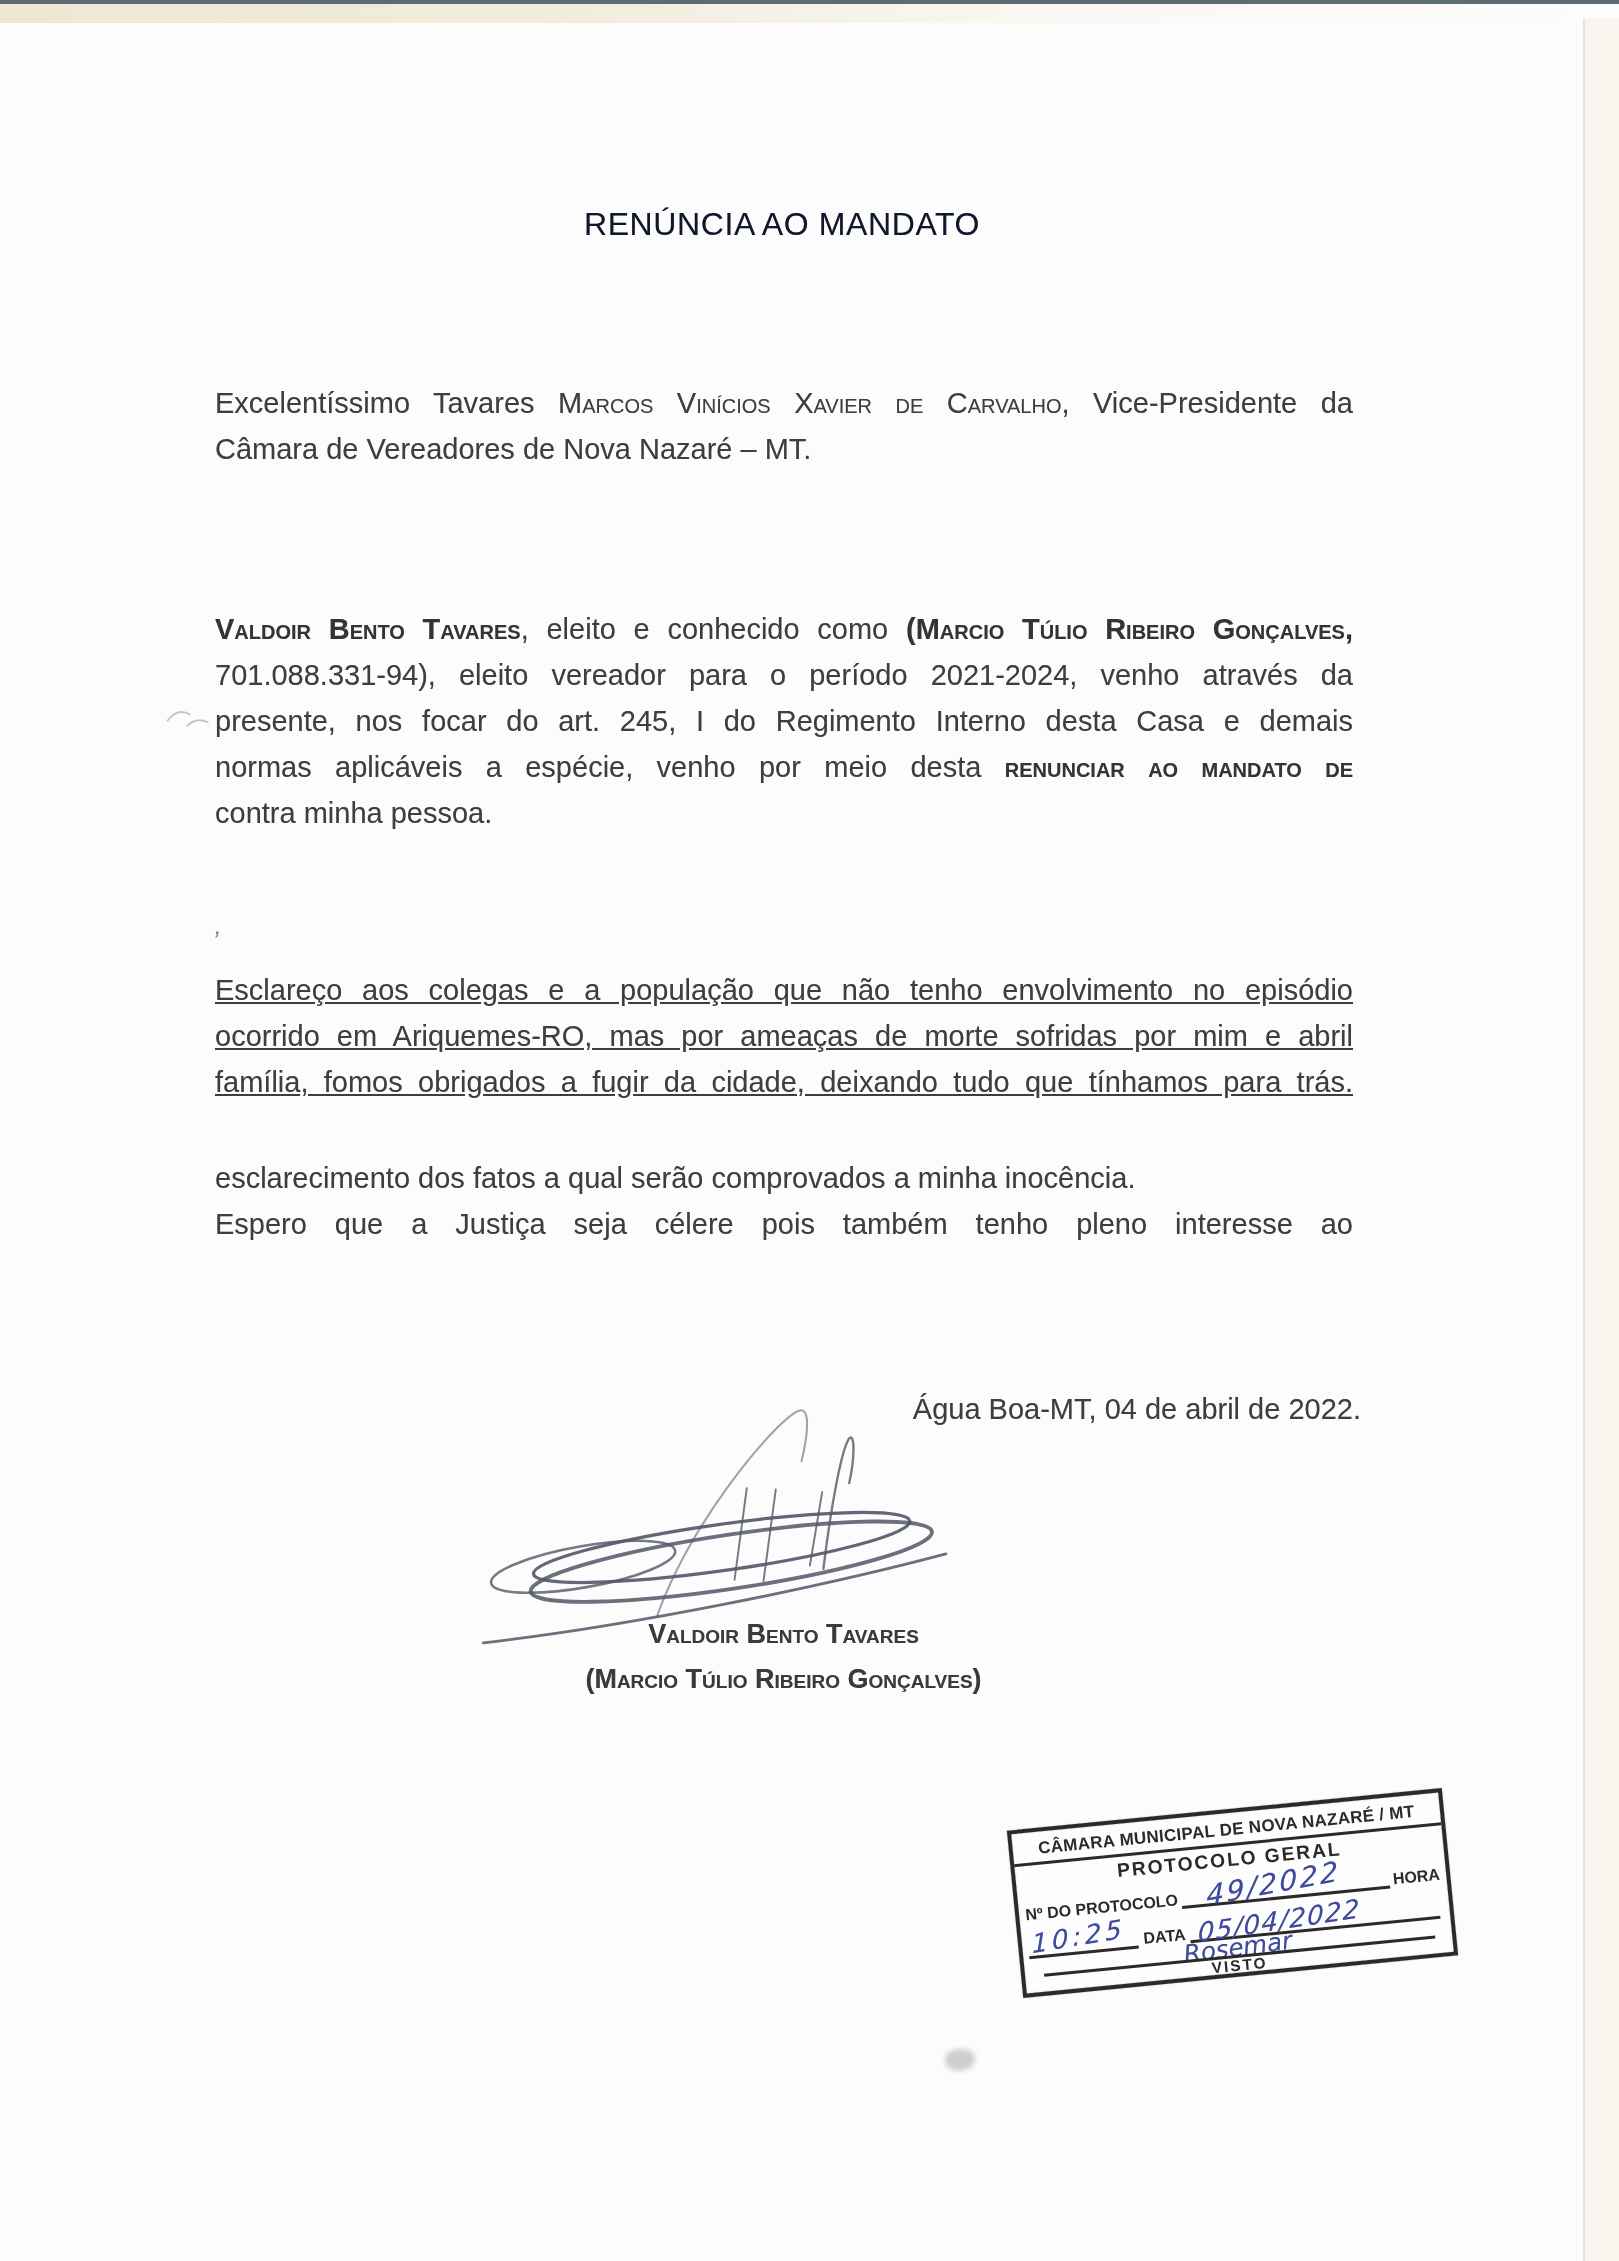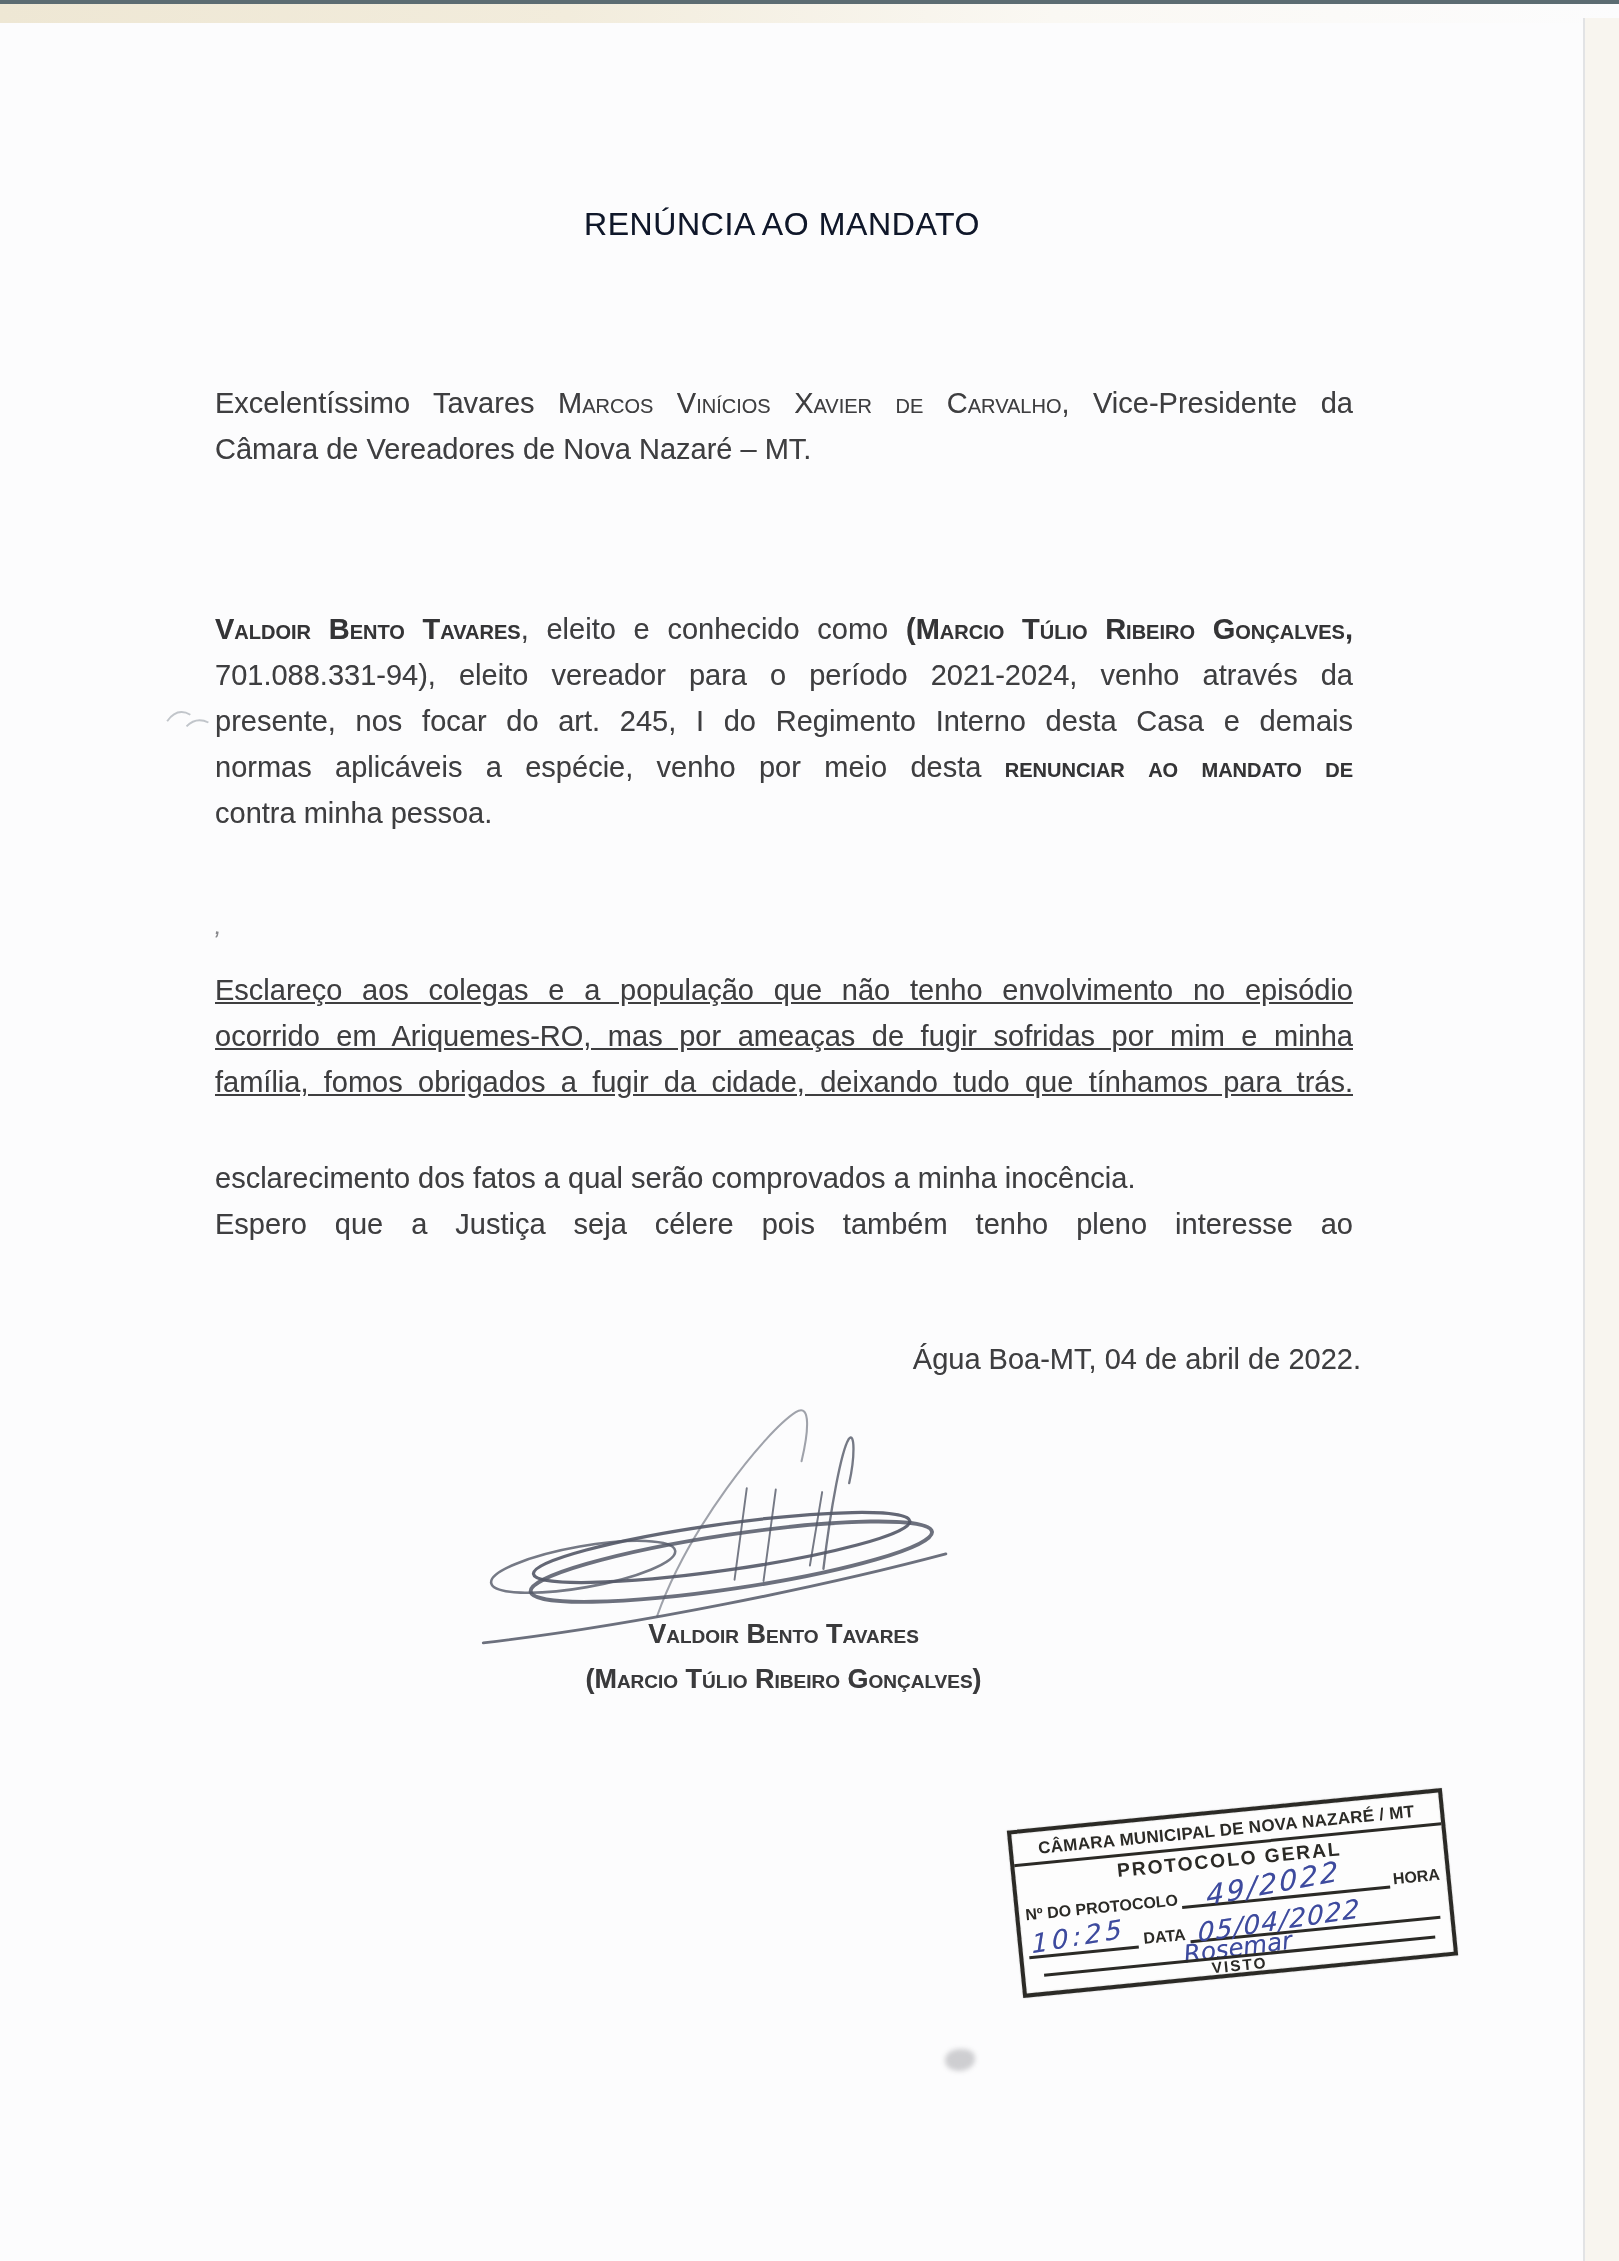--- a/index.html
+++ b/index.html
@@ -43,21 +43,21 @@
   .para .line.j{white-space:normal;text-align:justify;text-align-last:justify;}
   .sc{font-variant:small-caps;}
   .b{font-weight:bold;color:#343436;}
 
   #p-salutation{top:380px;}
   #p-body1{top:606px;}
   #p-body2{top:967px;text-decoration:underline;}
   #p-body3{top:1155px;}
 
   .date-line{
-    position:absolute;left:213px;top:1336px;width:1148px;
+    position:absolute;left:213px;top:1386px;width:1148px;
     text-align:right;font-size:29px;line-height:46px;color:#3e3e40;
     text-shadow:0 0 0.6px rgba(62,62,64,.35);
   }
 
   .sig-svg{position:absolute;left:464px;top:1372px;}
 
   .sig-names{
     position:absolute;left:213px;top:1612px;width:1141px;
     text-align:center;font-weight:bold;font-size:27px;line-height:45px;
     color:#3a3a3c;font-variant:small-caps;
@@ -154,21 +154,21 @@
     </div>
   <div class="para" id="p-body1">
       <div class="line j"><span class="sc b">Valdoir Bento Tavares</span><span>, eleito e conhecido como </span><span class="sc b">(Marcio Túlio Ribeiro Gonçalves,</span></div>
       <div class="line j"><span>701.088.331-94), eleito vereador para o período 2021-2024, venho através da</span></div>
       <div class="line j"><span>presente, nos focar do art. 245, I do Regimento Interno desta Casa e demais</span></div>
       <div class="line j"><span>normas aplicáveis a espécie, venho por meio desta </span><span class="sc b">renunciar ao mandato de</span></div>
       <div class="line"><span>contra minha pessoa.</span></div>
     </div>
   <div class="para" id="p-body2">
       <div class="line j"><span>Esclareço aos colegas e a população que não tenho envolvimento no episódio</span></div>
-      <div class="line j"><span>ocorrido em Ariquemes-RO, mas por ameaças de fugir sofridas por mim e minha</span></div>
+      <div class="line j"><span>ocorrido em Ariquemes-RO, mas por ameaças de morte sofridas por mim e abril</span></div>
       <div class="line j"><span>família, fomos obrigados a fugir da cidade, deixando tudo que tínhamos para trás.</span></div>
     </div>
   <div class="para" id="p-body3">
       <div class="line"><span>esclarecimento dos fatos a qual serão comprovados a minha inocência.</span></div>
       <div class="line j"><span>Espero que a Justiça seja célere pois também tenho pleno interesse ao</span></div>
     </div>
 
   <div class="date-line">Água Boa-MT, 04 de abril de 2022.</div>
 
   <svg class="sig-svg" width="496" height="284" viewBox="0 0 770 440" fill="none">

